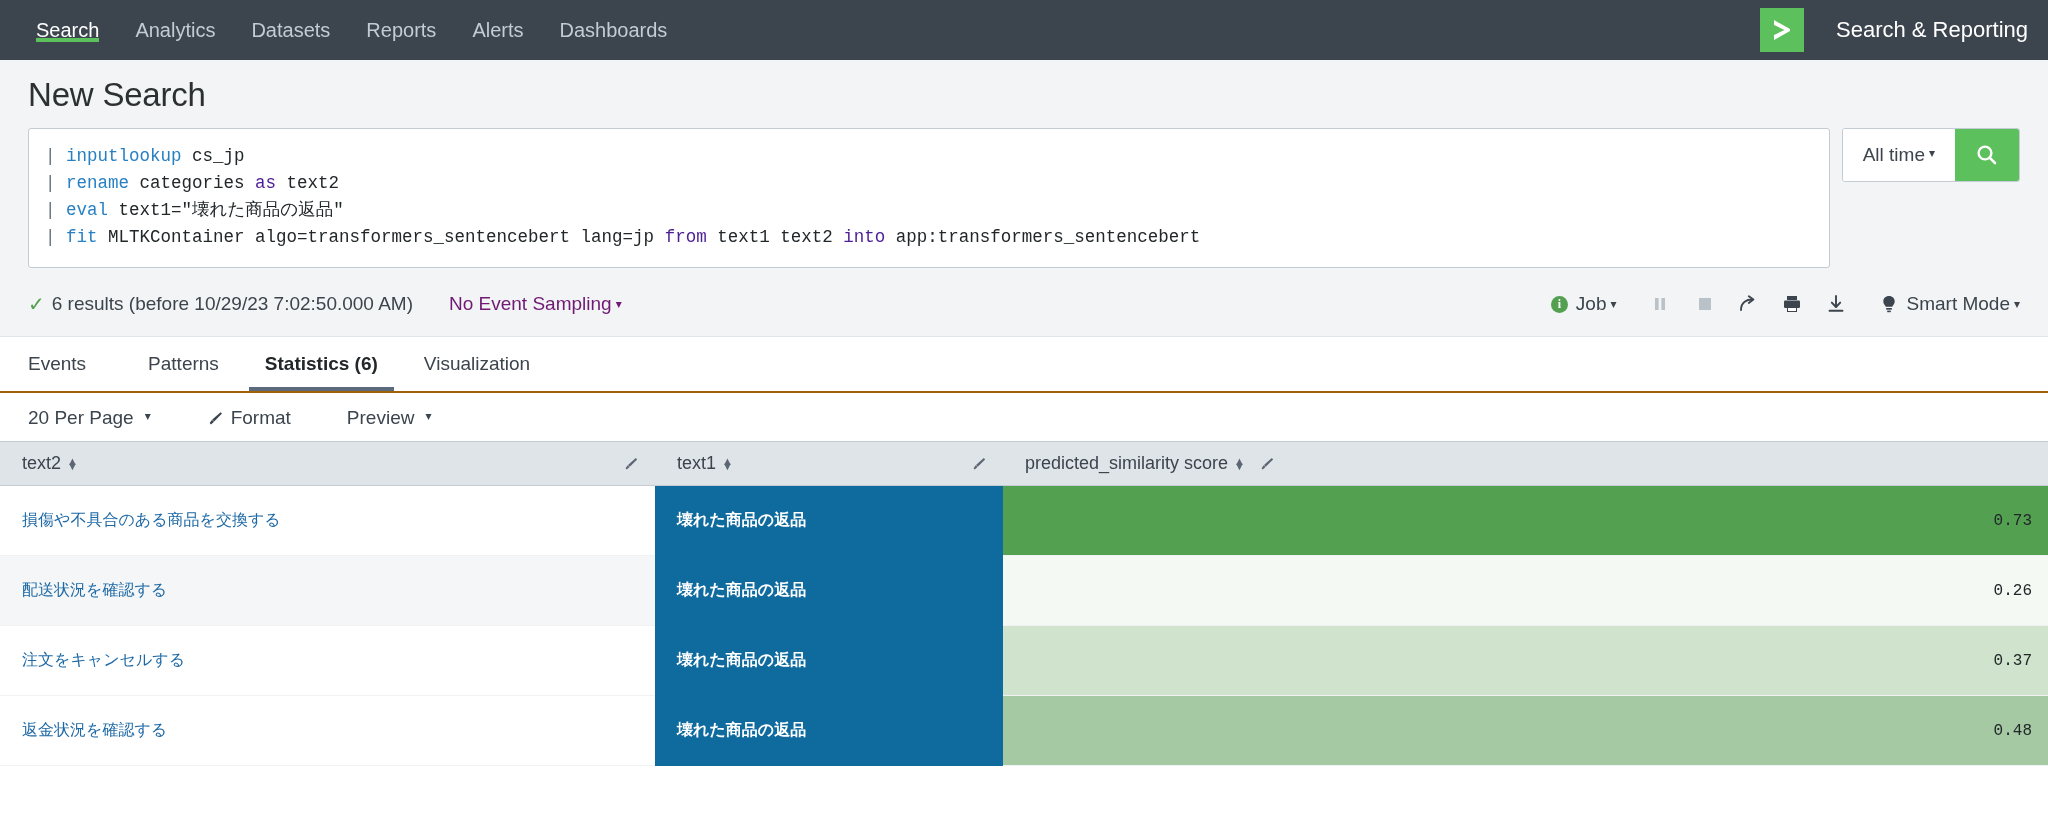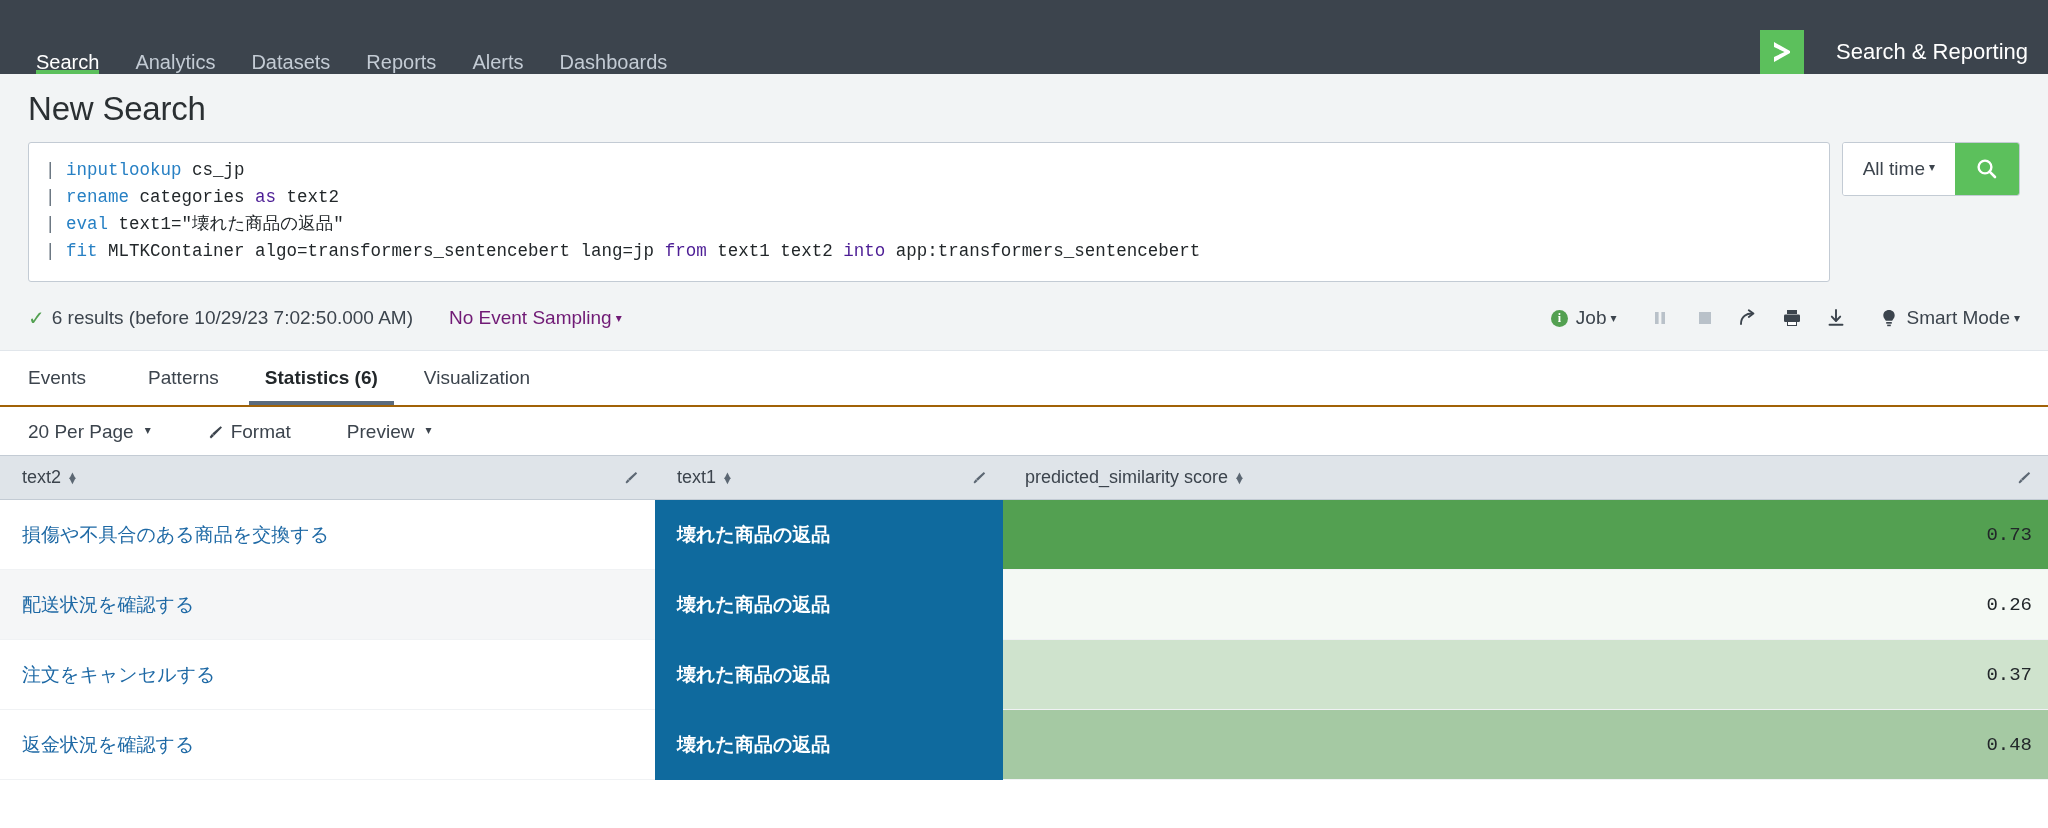--- a/index.html
+++ b/index.html
@@ -6,24 +6,24 @@
   html, body {
     width: 2048px; height: 828px;
     background: #ffffff;
     font-family: "Liberation Sans", sans-serif;
     -webkit-font-smoothing: antialiased;
     overflow: hidden;
   }
 
   
   .appbar {
-    height: 74px;
+    height: 60px;
     background: #3c444d;
     display: flex;
-    align-items: flex-end;
+    align-items: center;
     position: relative;
   }
   .nav-items { display: flex; align-items: stretch; padding-left: 18px; }
   .nav-item {
     display: flex; align-items: center;
     padding: 0 18px;
     color: #c3cbd4;
     font-size: 20px;
     cursor: pointer;
     position: relative;
@@ -200,28 +200,28 @@
     font-weight: 400;
     color: #3c444d;
     padding: 11px 16px 11px 22px;
     text-align: left;
     vertical-align: middle;
     height: 44px;
   }
   .th-inner { display: flex; align-items: center; width: 100%; }
   .th-label { display: flex; align-items: center; gap: 6px; }
   .th-tools { margin-left: auto; display: flex; align-items: center; }
-  .th-right .th-inner { justify-content: space-between; }
+  .th-right .th-inner { justify-content: flex-start; }
   .th-right .th-tools { margin-left: 14px; }
   .sortarrows {
     display: inline-flex; flex-direction: column;
     line-height: 5px; color: #5c6773; font-size: 11px;
   }
   .stat-table td {
-    font-size: 19px;
+    font-size: 16px;
     padding: 11px 16px 11px 22px;
     border-bottom: 1px solid #f0f2f4;
     height: 70px;
     vertical-align: middle;
     overflow: hidden;
   }
   .col-text2 { color: #1e69a5; cursor: pointer; }
   .col-text1 {
     background: #0f6a9e !important;
     color: #ffffff;

